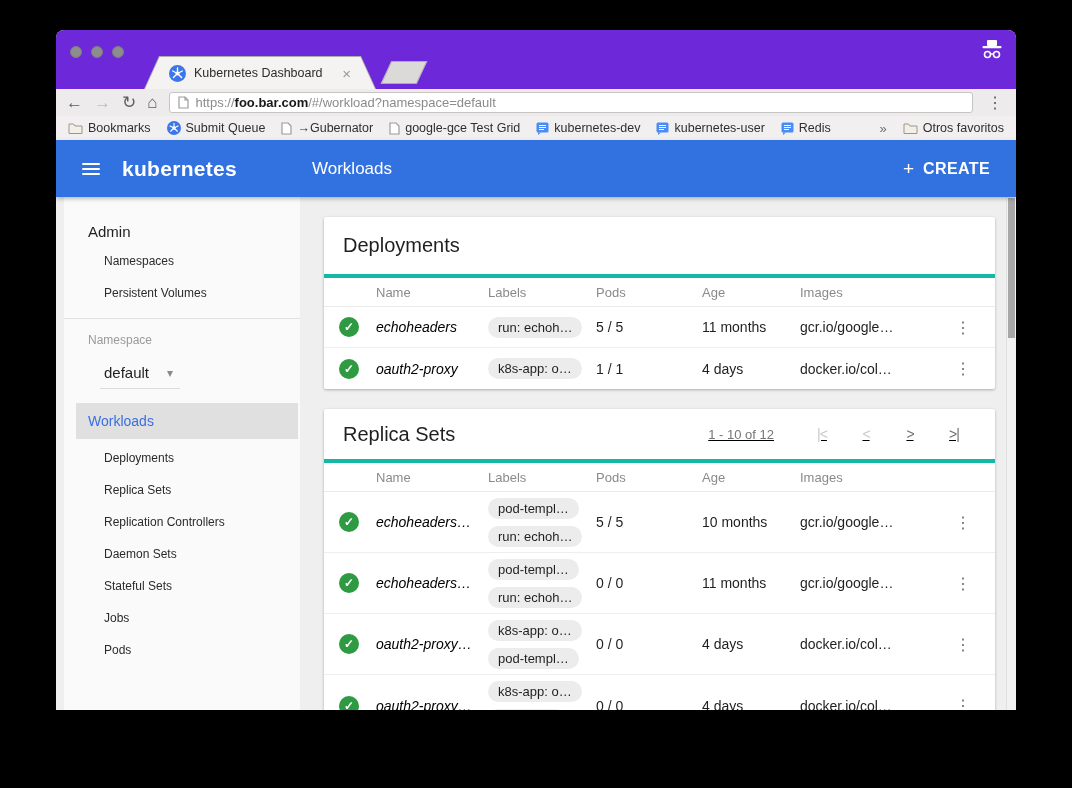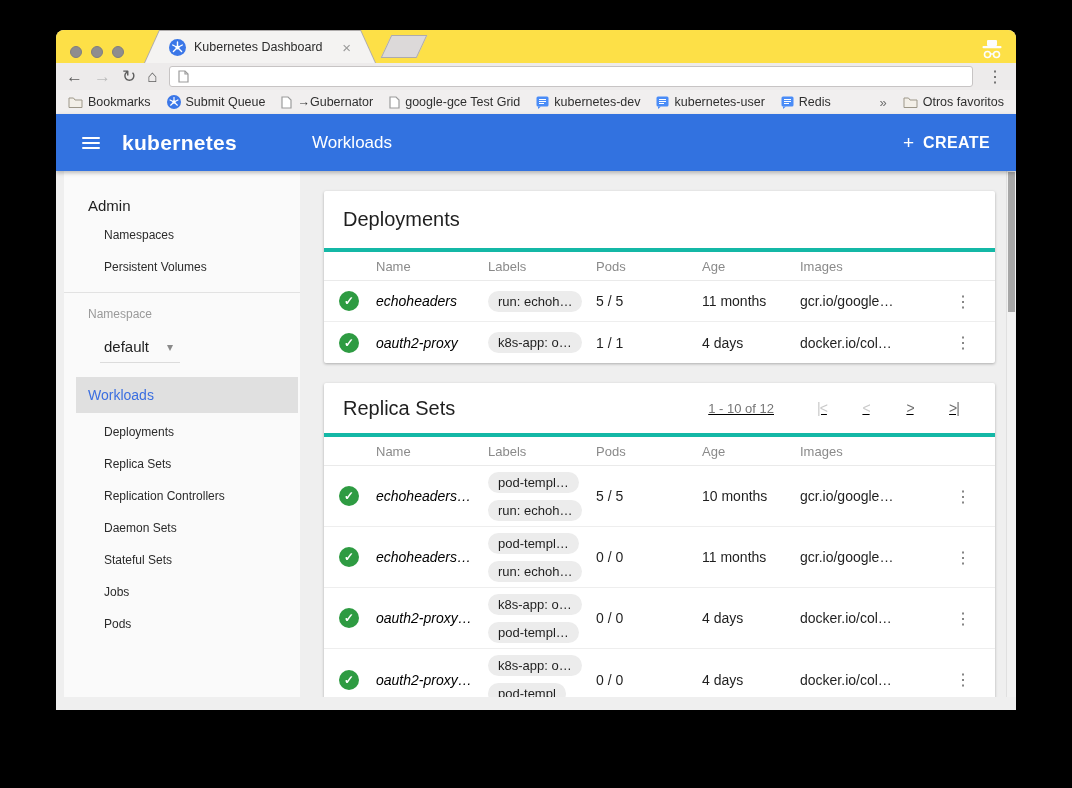--- a/index.html
+++ b/index.html
@@ -3,21 +3,21 @@
 <meta charset="utf-8">
 <style>
   * { box-sizing: border-box; margin: 0; padding: 0; }
   html,body { width:1072px; height:788px; background:#000; overflow:hidden;
     font-family:"Liberation Sans", sans-serif; }
 
   .window { position:absolute; left:56px; top:30px; width:960px; height:680px;
     background:#efefef; border-radius:8px 8px 0 0; overflow:hidden; }
 
   
-  .tabstrip { height:33px; background:#fde047; position:relative; }
+  .tabstrip { height:59px; background:#6d28d9; position:relative; }
   .lights { position:absolute; left:14px; top:16px; display:flex; gap:9px; }
   .light { width:12px; height:12px; border-radius:50%; background:#8e8d8e; border:1px solid #7f7e7f; }
   .tab { position:absolute; left:88px; bottom:0; width:232px; height:33px; }
   .tab-border { position:absolute; inset:0; background:#aeabab;
     clip-path:polygon(15px 0,calc(100% - 15px) 0,100% 100%,0 100%); }
   .tab-face { position:absolute; left:1px; right:1px; top:1px; bottom:0; background:#f4f3f2;
     clip-path:polygon(14.5px 0,calc(100% - 14.5px) 0,100% 100%,0 100%);
     display:flex; align-items:center; padding:0 24px; gap:8px; }
   .fav { width:17px; height:17px; flex-shrink:0; }
   .tab-title { flex:1; font-size:12.5px; color:#2c2c2c; white-space:nowrap; overflow:hidden; }
@@ -147,20 +147,23 @@
   <div class="toolbar">
     <span class="navbtn">←</span>
     <span class="navbtn disabled">→</span>
     <span class="navbtn">↻</span>
     <span class="navbtn">⌂</span>
     <div class="urlfield">
       <svg width="11" height="13" viewBox="0 0 11 13">
         <path d="M1 1 h6 l3 3 v8 H1 z" fill="#fff" stroke="#9c9c9c" stroke-width="1.2"></path>
         <path d="M7 1 v3 h3" fill="none" stroke="#9c9c9c" stroke-width="1.2"></path>
       </svg>
+      <span>
+        <span class="url-scheme">https://</span><span class="url-host">foo.bar.com</span><span class="url-path">/#/workload?namespace=default</span>
+      </span>
     </div>
     <span class="menu-dots">⋮</span>
   </div>
 
   <div class="bmbar">
     <span class="bm">
       <svg width="15" height="12" viewBox="0 0 15 12">
           <path d="M1 2 h4.5 l1.5 2 H14 v7.5 H1 z" fill="#f3efe8" stroke="#9d9789" stroke-width="1"></path>
         </svg>
       <span>Bookmarks</span>

